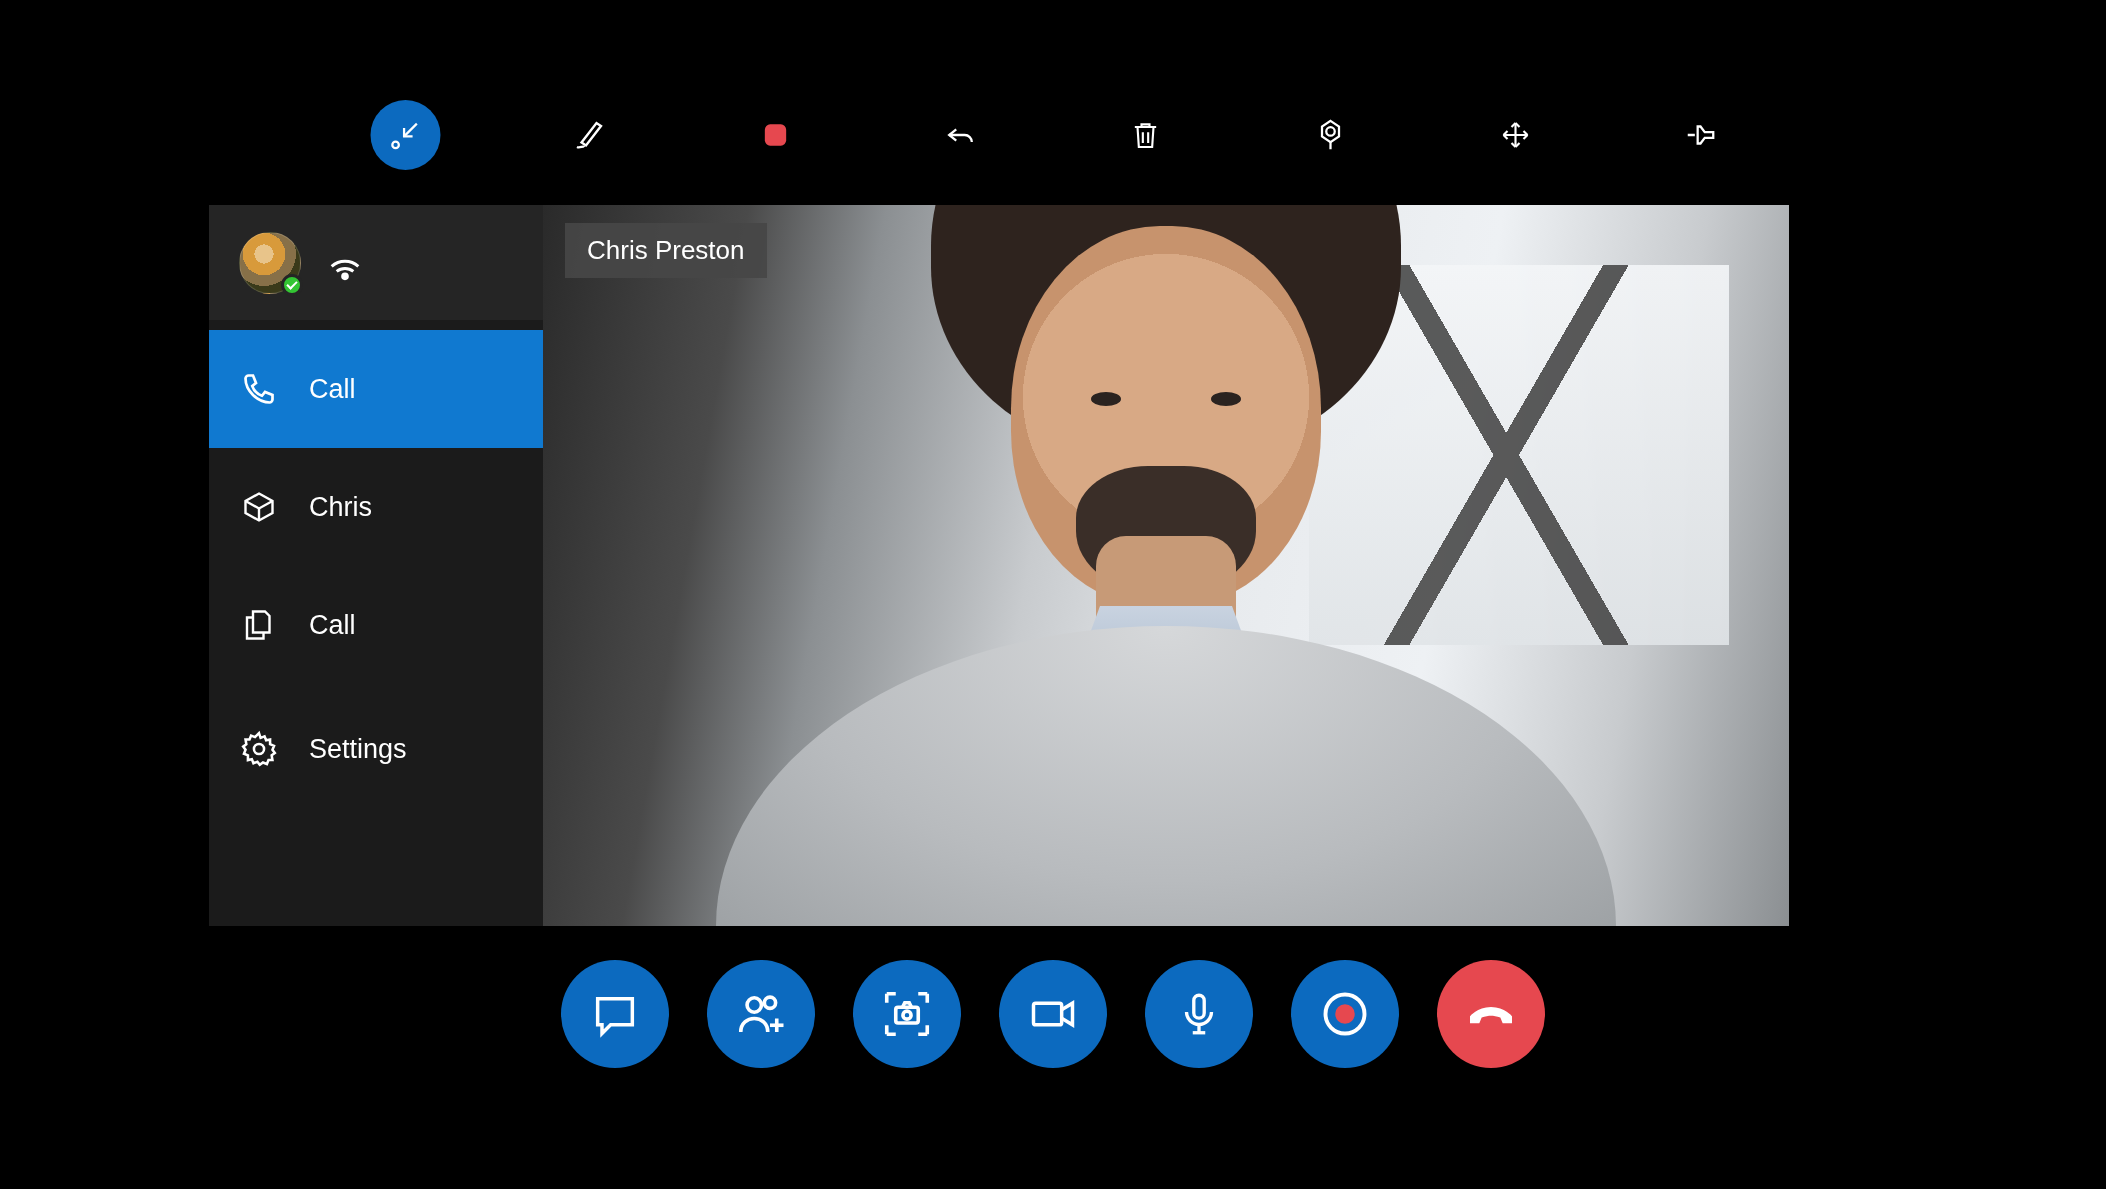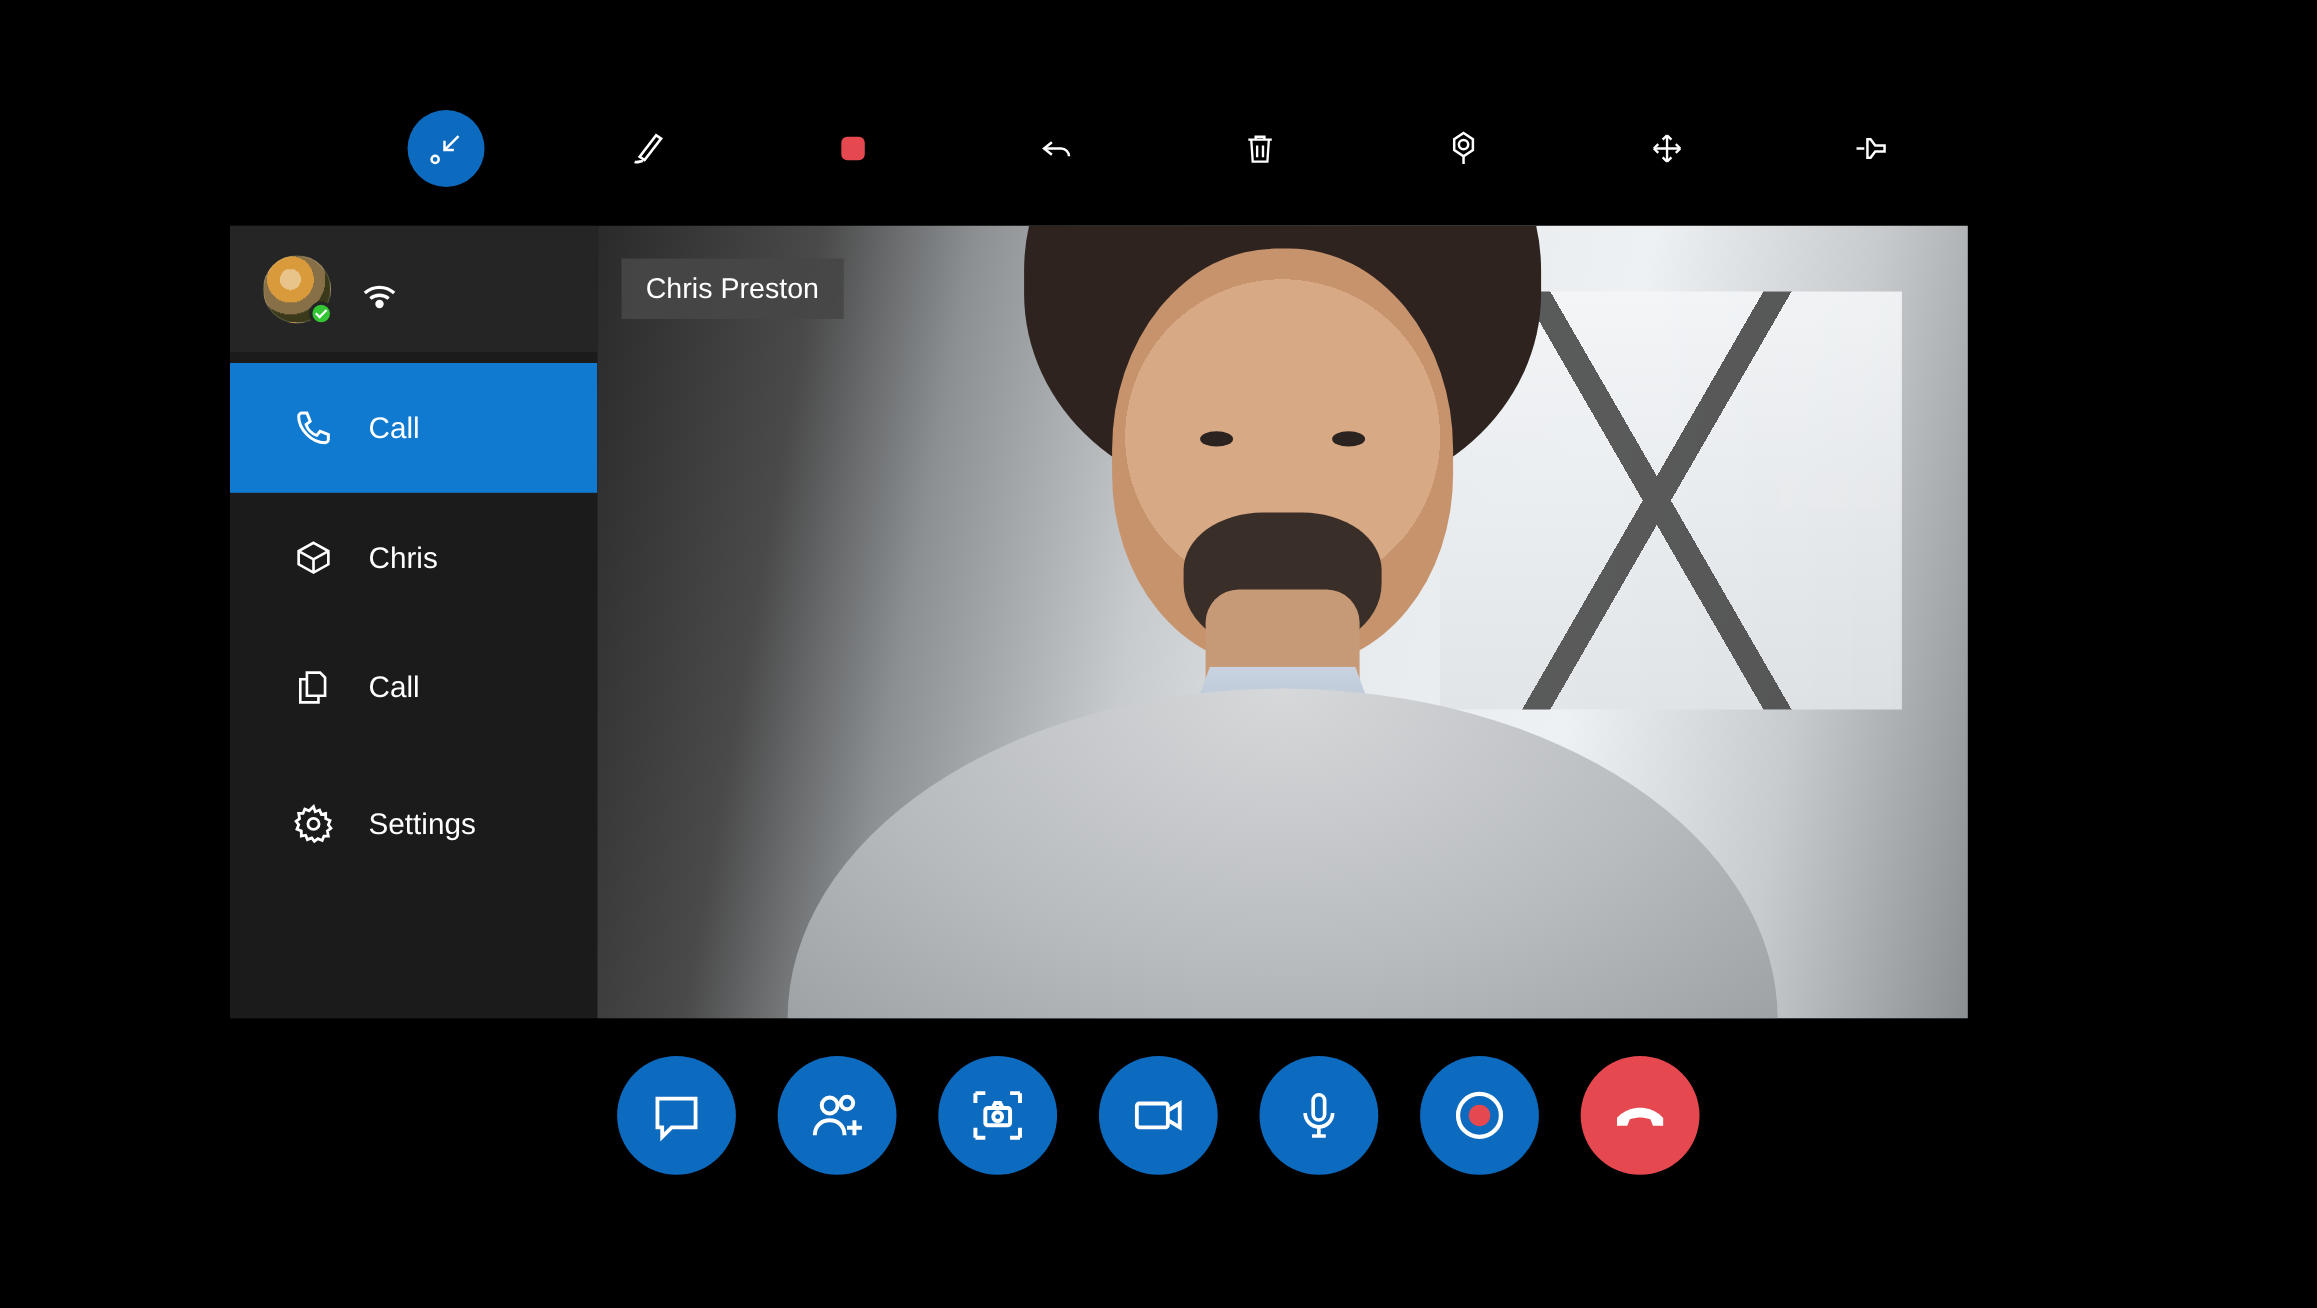--- a/index.html
+++ b/index.html
@@ -95,21 +95,21 @@
   .nav {
     display: flex;
     flex-direction: column;
     padding-top: 10px;
   }
   .nav-item {
     height: 118px;
     display: flex;
     align-items: center;
     gap: 28px;
-    padding-left: 54px;
+    padding-left: 28px;
     cursor: pointer;
     color: #fff;
     font-size: 27px;
   }
   .nav-item.active {
     background: #1079D0;
   }
   .nav-item .icon {
     width: 44px;
     display:flex;justify-content:center;
@@ -174,21 +174,21 @@
     position:absolute;right:60px;top:60px;width:420px;height:380px;
     background:
       linear-gradient(120deg,transparent 46%,#4a4a4a 46% 50%,transparent 50%),
       linear-gradient(60deg,transparent 46%,#4a4a4a 46% 50%,transparent 50%),
       linear-gradient(#f4f6f8,#e1e5e8);
     opacity:0.9;
   }
 
   .name-chip {
     position: absolute;
-    top: 30px;
+    top: 18px;
     left: 22px;
     background: rgba(70,70,70,0.92);
     color: #fff;
     font-size: 26px;
     padding: 12px 22px;
   }
 
   
   .bottom-controls {
     position: absolute;

